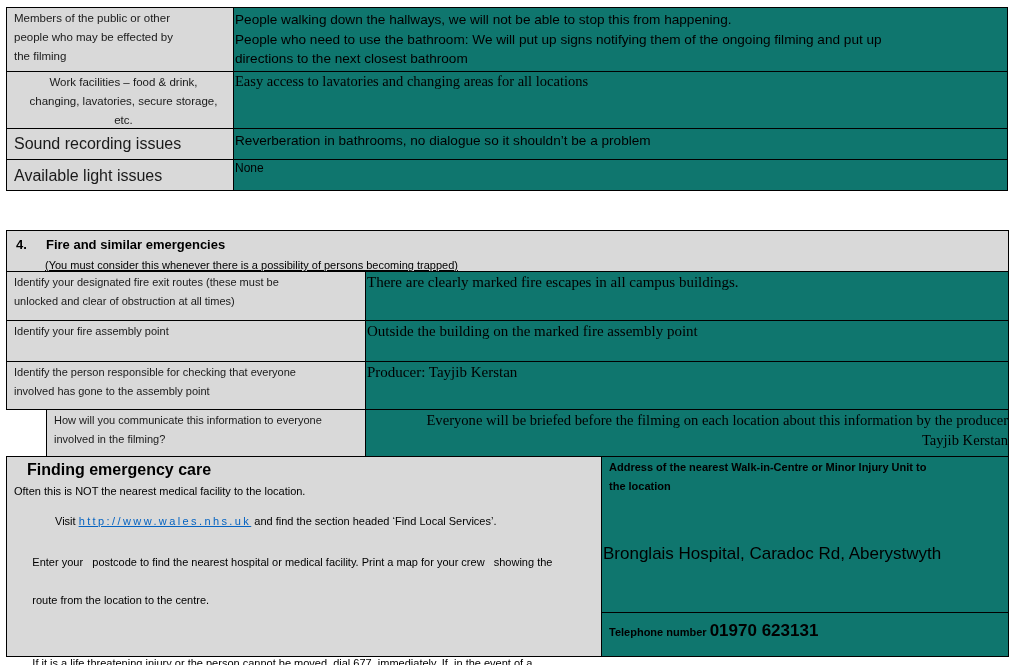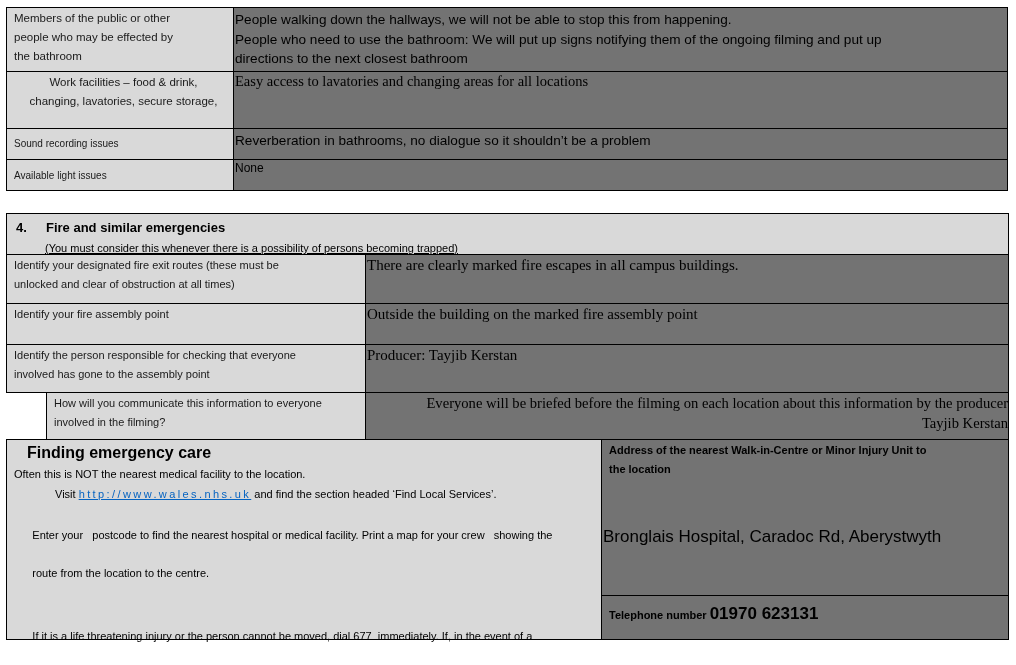--- a/index.html
+++ b/index.html
@@ -1,24 +1,24 @@
 <!DOCTYPE html>
 <html><head>
 <meta charset="utf-8">
 <style>
   html, body { margin: 0; padding: 0; background: #ffffff; }
   body { width: 1016px; height: 665px; position: relative; overflow: hidden; color: #000; }
   .sans { font-family: "Liberation Sans", "DejaVu Sans", sans-serif; }
   .serif { font-family: "Liberation Serif", "DejaVu Serif", serif; }
   .abs { position: absolute; box-sizing: border-box; }
   .gray { background: #d9d9d9; }
-  .white { background: #737373; }
+  .white { background: #0f766e; }
   .b { border: 1px solid #000; }
   .label { font-size: 11.5px; line-height: 19px; padding: 1px 0 16px 7px; color: #1a1a1a; }
-  .label-small { font-size: 10px; line-height: 19px; padding: 4px 12px 0 7px; color: #1a1a1a; }
+  .label-small { font-size: 16px; line-height: 19px; padding: 4px 12px 0 7px; color: #1a1a1a; }
   .val-sans { font-size: 14px; line-height: 19.5px; padding: 1px 0 0 1px; }
   .val-serif { font-size: 15px; line-height: 19.5px; padding: 0 0 0 1px; }
   .val-small { font-size: 12px; padding: 0 0 0 1px; line-height: 14px; }
   .h4 { font-weight: bold; font-size: 13px; padding: 6px 0 0 9px; }
   .h4 .num { display: inline-block; width: 30px; }
   .sub4 { font-size: 11px; text-decoration: underline; position: absolute; left: 44px; top: 28px; white-space: nowrap; text-align: right; }
   .em-title { font-weight: bold; font-size: 16px; padding: 3px 0 0 20px; line-height: 20px; }
   .em-p { font-size: 11px; line-height: 19px; margin: 0; padding-left: 7px; }
   .em-link { color: #0563c1; text-decoration: underline; letter-spacing: 2.4px; }
   .addr-lbl { font-size: 11px; font-weight: bold; line-height: 19px; padding: 1px 0 0 7px; }
@@ -27,52 +27,53 @@
   .phone-val { font-size: 17px; font-weight: bold; }
 </style>
 </head>
 <body>
 
 <div class="abs" style="left:6px; top:7px; width:1002px; height:184px;">
 
   <div class="abs gray b sans label" style="left:0; top:0; width:228px; height:65px;">
     <div>Members of the public or other</div>
     <div>people who may be effected by</div>
-    <div>the bathroom</div>
+    <div>the filming</div>
   </div>
   <div class="abs white b sans val-sans" style="left:227px; top:0; width:775px; height:65px; padding-top:2px; font-size:13.6px;">
     <div>People walking down the hallways, we will not be able to stop this from happening.</div>
     <div>People who need to use the bathroom: We will put up signs notifying them of the ongoing filming and put up</div>
     <div>directions to the next closest bathroom</div>
   </div>
 
   <div class="abs gray b sans label" style="left:0; top:64px; width:228px; height:58px;text-align:center;">
     <div>Work facilities – food &amp; drink,</div>
     <div>changing, lavatories, secure storage,</div>
+    <div>etc.</div>
   </div>
   <div class="abs white b serif val-serif" style="left:227px; top:64px; width:775px; height:58px; font-size:14.5px;">
     <div>Easy access to lavatories and changing areas for all locations</div>
   </div>
 
   <div class="abs gray b sans label-small" style="left:0; top:121px; width:228px; height:32px; padding-top:5px;">
     <div>Sound recording issues</div>
   </div>
   <div class="abs white b sans val-sans" style="left:227px; top:121px; width:775px; height:32px; padding-top:2px; font-size:13.6px;">
     <div>Reverberation in bathrooms, no dialogue so it shouldn’t be a problem</div>
   </div>
 
   <div class="abs gray b sans label-small" style="left:0; top:152px; width:228px; height:32px; padding-top:6px;">
     <div>Available light issues</div>
   </div>
   <div class="abs white b sans val-small" style="left:227px; top:152px; width:775px; height:32px; padding-top:1px;">
     <div>None</div>
   </div>
 </div>
 
-<div class="abs" style="left:6px; top:213px; width:1003px; height:427px;">
+<div class="abs" style="left:6px; top:230px; width:1003px; height:427px;">
 
   <div class="abs gray b sans" style="left:0; top:0; width:1003px; height:42px;">
     <div class="h4">
       <span class="num">4.</span><span>Fire and similar emergencies</span>
     </div>
     <div class="sub4" style="left:38px; top:28px;">(You must consider this whenever there is a possibility of persons becoming trapped)</div>
   </div>
 
   <div class="abs gray b sans label" style="left:0; top:41px; width:360px; height:50px; font-size:11px;">
     <div>Identify your designated fire exit routes  (these must be</div>
@@ -102,21 +103,21 @@
     <div>involved in the filming?</div>
   </div>
   <div class="abs white b serif val-serif" style="left:359px; top:179px; width:644px; height:48px; padding-top:1px; font-size:14.6px; white-space:nowrap;text-align:right;">
     <div>Everyone will be briefed before the filming on each location about this information by the producer</div>
     <div>Tayjib Kerstan</div>
   </div>
 
   <div class="abs gray b sans" style="left:0; top:226px; width:596px; height:201px;">
     <div class="em-title">Finding emergency care</div>
     <p class="em-p" style="margin-top:2px;">Often this is NOT the nearest medical facility to the location.</p>
-    <p class="em-p" style="margin-top:1px;padding-left:48px;">
+    <p class="em-p" style="margin-top:11px;padding-left:48px;">
       <span>Visit </span><a class="em-link" href="#">http://www.wales.nhs.uk</a><span> and find the section headed ‘Find Local Services’.</span>
     </p>
     <p class="em-p" style="margin-top:3px; white-space:pre;">
       <span>Enter your   postcode to find the nearest hospital or medical facility. Print a map for your crew   showing the</span><br>
       <span>route from the location to the centre.</span>
     </p>
     <p class="em-p" style="margin-top:6px; white-space:pre;">
       <span>If it is a life threatening injury or the person cannot be moved, dial 677  immediately. If, in the event of a</span><br>
       <br>
       

